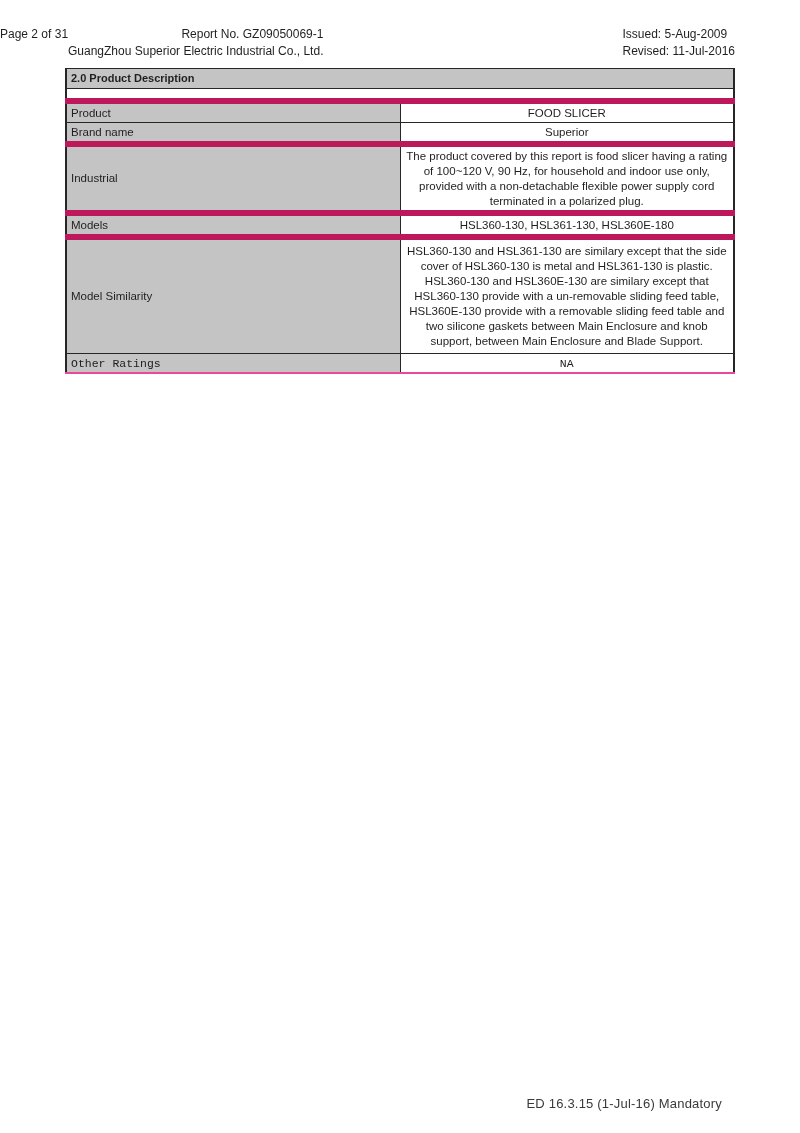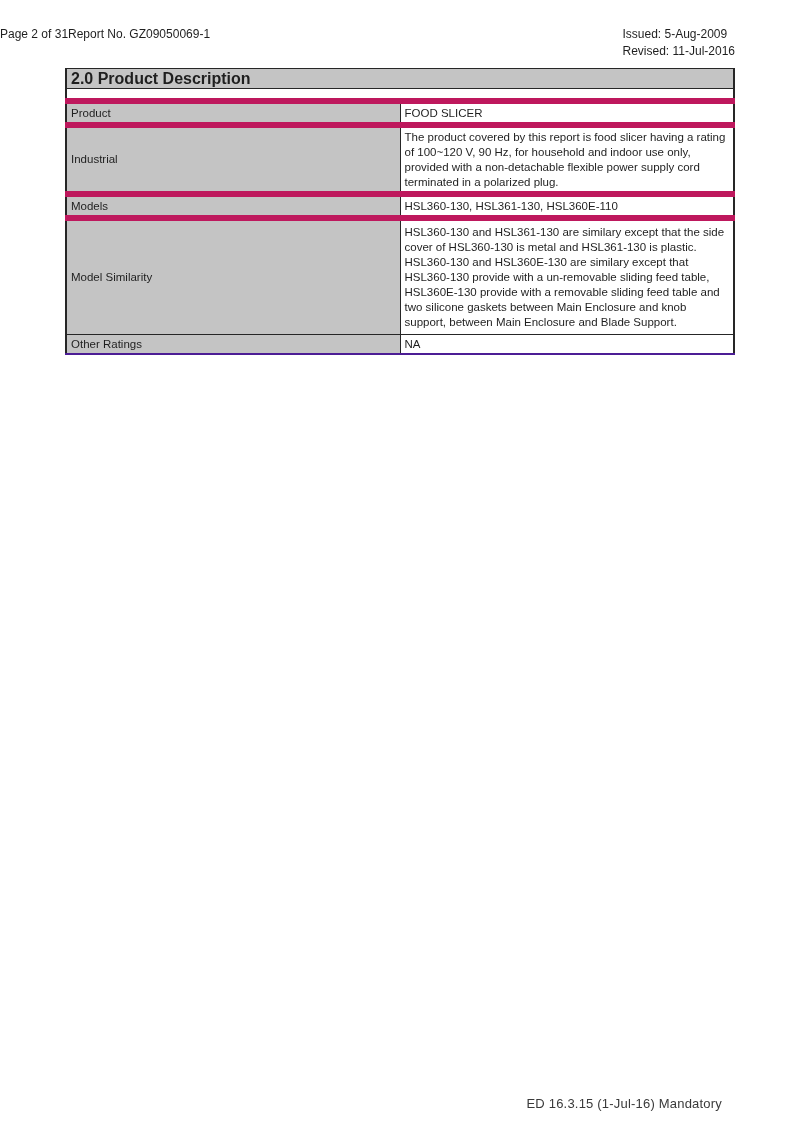--- a/index.html
+++ b/index.html
@@ -18,74 +18,79 @@
   table.desc-table{
     position:absolute;left:65px;top:68px;width:670px;
     border-collapse:collapse;table-layout:fixed;
     font-size:11.5px;line-height:15px;color:#1f1f1f;
   }
   table.desc-table td{
     border:1px solid #262626;vertical-align:middle;
     padding:1px 4px 1px 4px;overflow:hidden;
   }
   td.bar{
-    background:#c4c4c4;font-weight:bold;font-size:16px;
+    background:#c4c4c4;font-weight:bold;font-size:11px;
     height:17px;border:2px solid #262626;padding-left:4px;
   }
   tr.spacer td{height:9px;border-bottom:2px solid #262626;padding:0;}
   td.lbl{
     width:104px;background:#c4c4c4;border-right:2px solid #262626;
   }
-  td.val{white-space:pre-line;padding-left:6px;}
+  td.val{white-space:pre-line;padding-left:6px;text-align:center;}
   tr.thick td{border-top:6px solid #be185d;}
   tr.r-short td{height:16px;}
   tr.r-desc td{height:61px;}
   tr.r-sim td{height:111px;}
-  tr.last td{border-bottom:2px solid #4c1d95;}
+  tr.last td{border-bottom:2px solid #ec4899;font-family:Liberation Mono, monospace;}
   table.desc-table tr td:first-child{border-left:2px solid #262626;}
   table.desc-table tr td:last-child{border-right:2px solid #262626;}
 
   .page-footer{
     position:absolute;top:1096px;right:78px;
     font-size:13px;color:#3a3a3a;letter-spacing:0.2px;
   }
 </style>
 </head>
 <body>
 
 <div class="page-header">
   <div class="hdr-left">
     <div>Report No. GZ09050069-1</div>
+    <div>GuangZhou Superior Electric Industrial Co., Ltd.</div>
   </div>
   <div class="hdr-center">Page 2 of 31</div>
   <div class="hdr-right">
     <div>Issued: 5-Aug-2009</div>
     <div>Revised: 11-Jul-2016</div>
   </div>
 </div>
 
 <table class="desc-table">
   <tbody>
     <tr>
       <td class="bar" colspan="2">2.0 Product Description</td>
     </tr>
     <tr class="spacer">
       <td colspan="2"></td>
     </tr>
     <tr class="thick r-short">
       <td class="lbl">Product</td>
       <td class="val">FOOD SLICER</td>
     </tr>
+    <tr class="r-short">
+      <td class="lbl">Brand name</td>
+      <td class="val">Superior</td>
+    </tr>
     <tr class="thick r-desc">
       <td class="lbl">Industrial</td>
       <td class="val">The product covered by this report is food slicer having a rating of 100~120 V, 90 Hz, for household and indoor use only, provided with a non-detachable flexible power supply cord terminated in a polarized plug.</td>
     </tr>
     <tr class="thick r-short">
       <td class="lbl">Models</td>
-      <td class="val">HSL360-130, HSL361-130, HSL360E-110</td>
+      <td class="val">HSL360-130, HSL361-130, HSL360E-180</td>
     </tr>
     <tr class="thick r-sim">
       <td class="lbl">Model Similarity</td>
       <td class="val">HSL360-130 and HSL361-130 are similary except that the side cover of HSL360-130 is metal and HSL361-130 is plastic.
 HSL360-130 and HSL360E-130 are similary except that HSL360-130 provide with a un-removable sliding feed table, HSL360E-130 provide with a removable sliding feed table and two silicone gaskets between Main Enclosure and knob support, between Main Enclosure and  Blade Support.</td>
     </tr>
     <tr class="r-short last">
       <td class="lbl">Other Ratings</td>
       <td class="val">NA</td>
     </tr>

